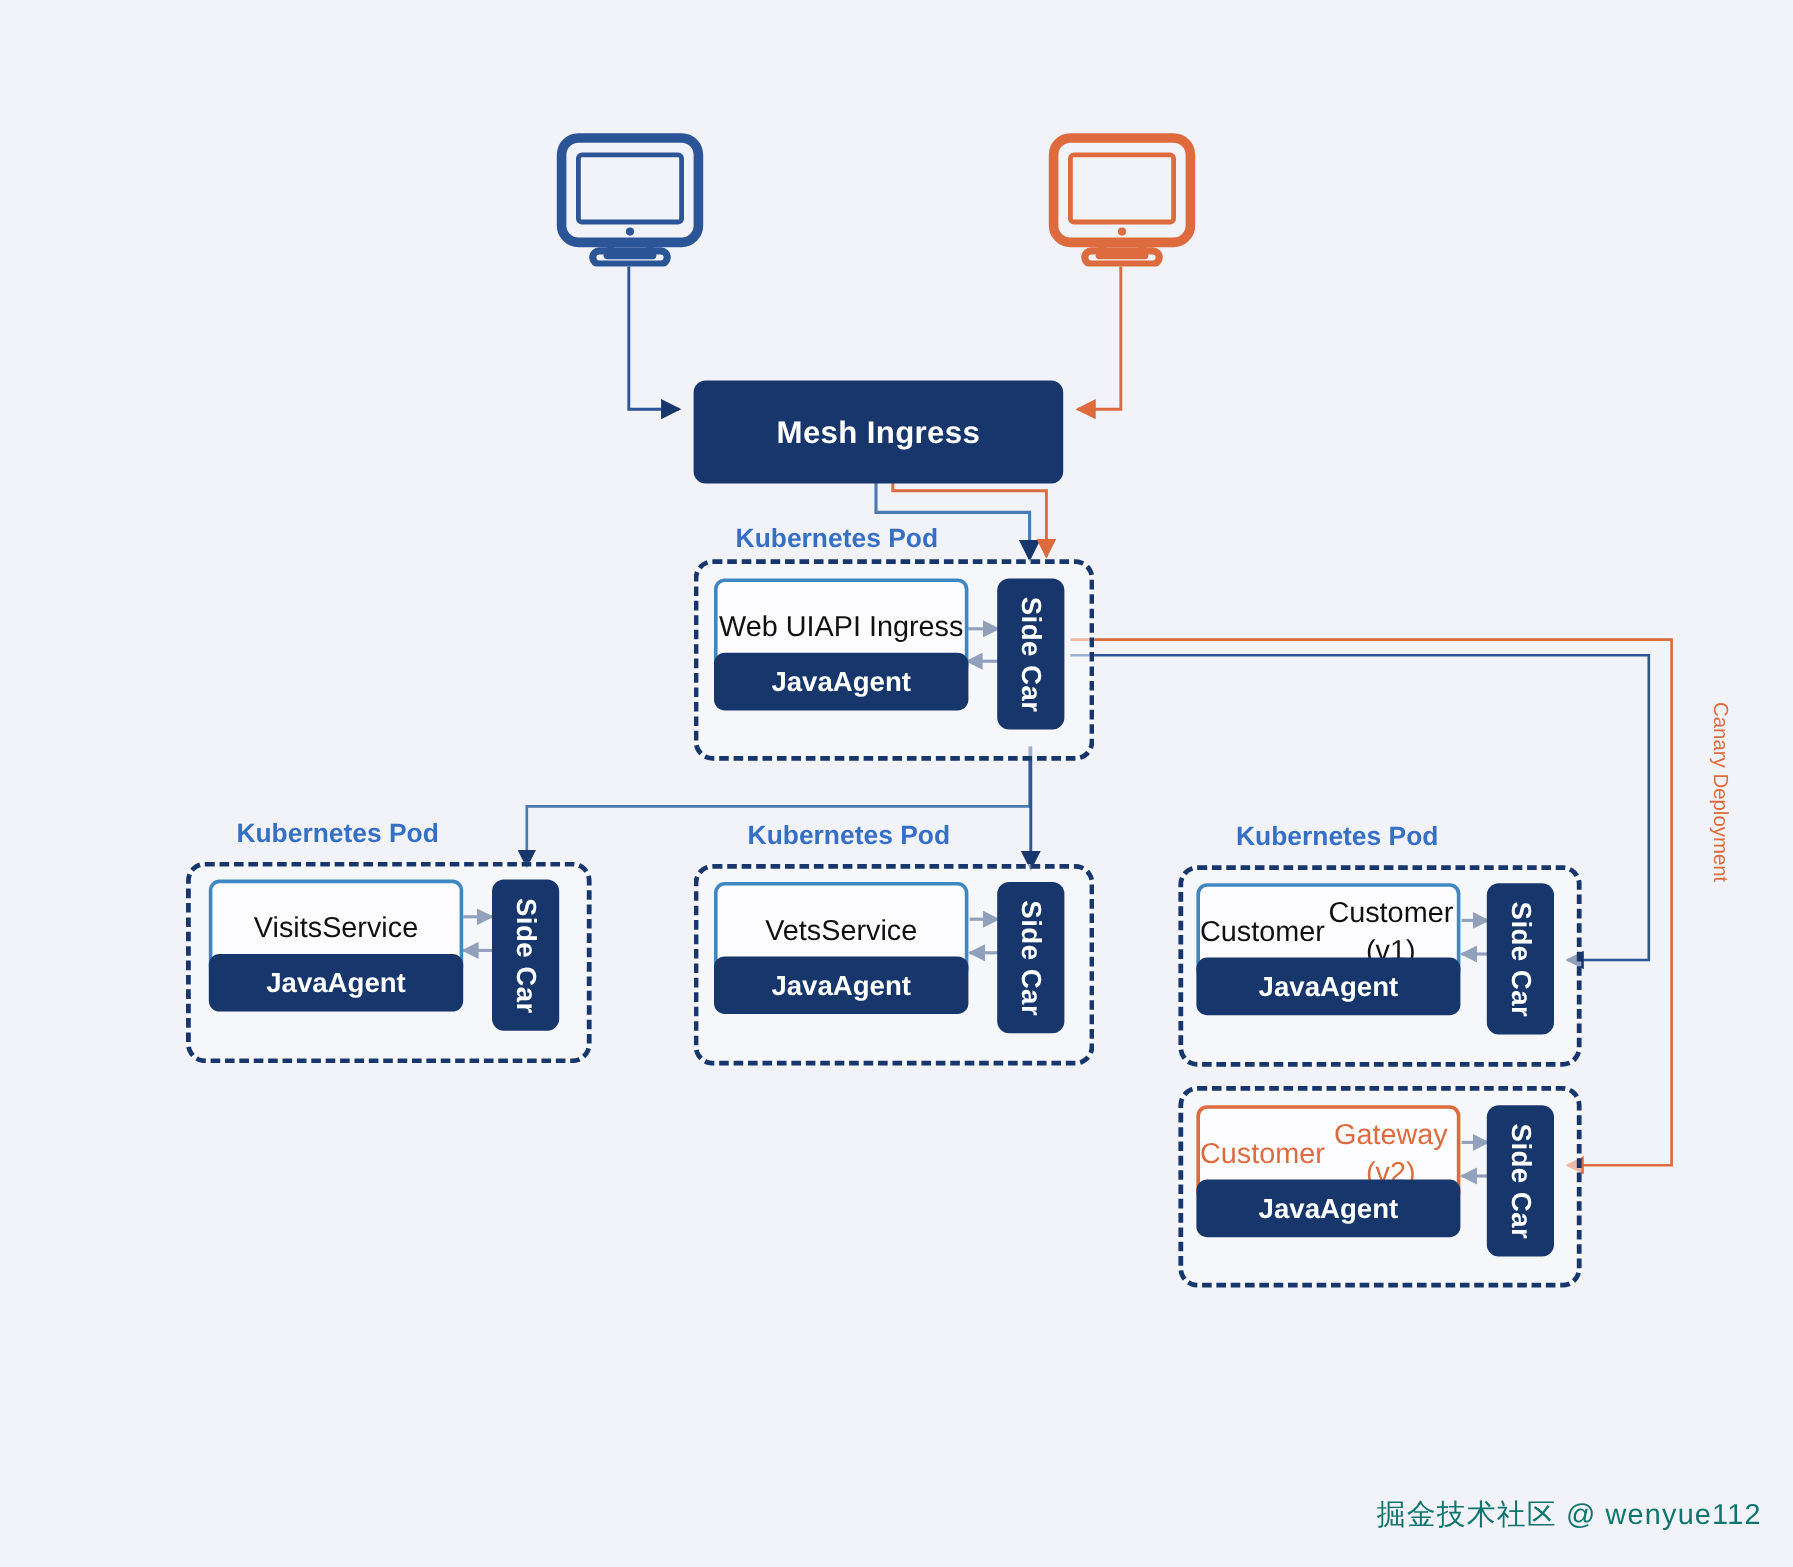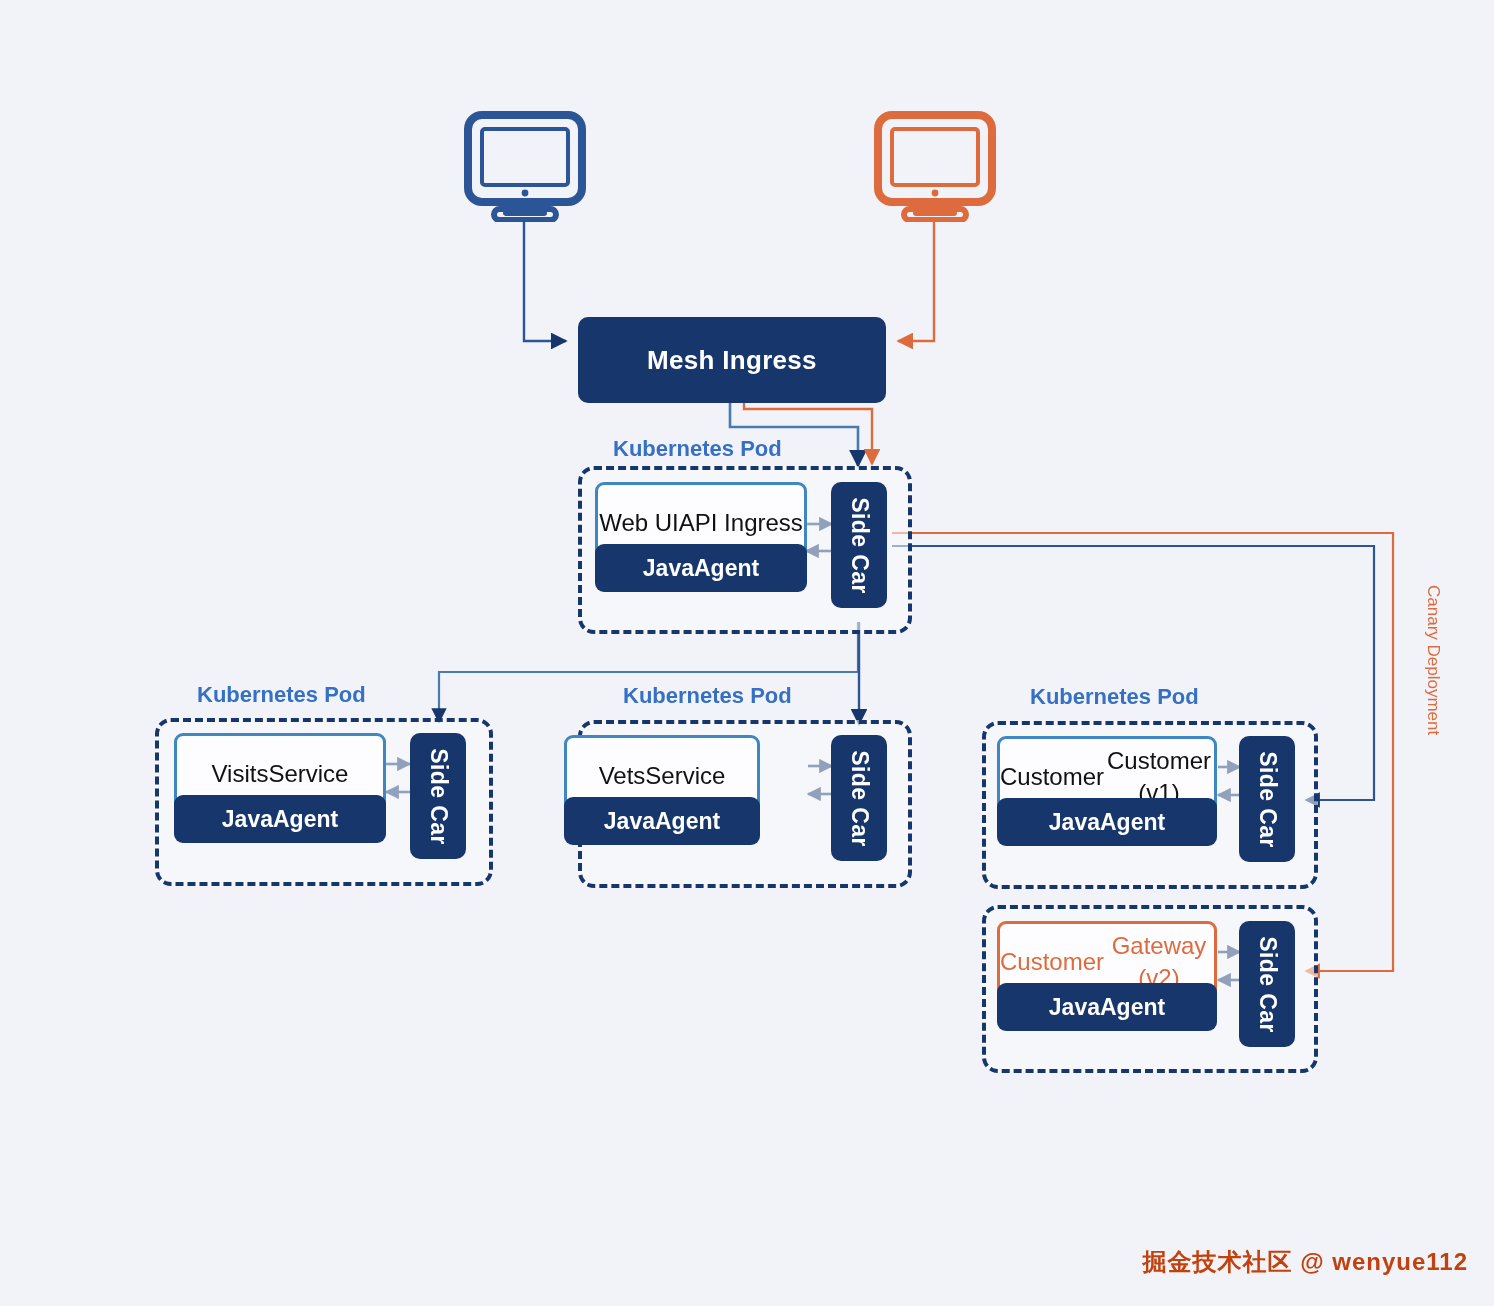--- a/index.html
+++ b/index.html
@@ -133,26 +133,25 @@
     transform-origin: left top;
     transform: rotate(90deg);
     z-index: 5;
   }
 
   
   .watermark {
     position: absolute;
     right: 26px;
     bottom: 28px;
-    color: #c2410c;
+    color: #0f766e;
     font-size: 24px;
     letter-spacing: 1px;
     white-space: nowrap;
     z-index: 8;
-    font-weight: bold;
   }
 
   
   .monitor {
     position: absolute;
     z-index: 5;
   }
 </style>
 </head>
 <body>
@@ -278,21 +277,21 @@
     <div class="agent">
       <span>JavaAgent</span>
     </div>
   </div>
   <div class="sidecar" style="left:410px; top:733px; width:56px; height:126px;">
     <span class="sc-text">Side Car</span>
   </div>
 
   <div class="pod-label" style="left:623px; top:683px;">Kubernetes Pod</div>
   <div class="pod" style="left:578px; top:720px; width:326px; height:160px;"></div>
-  <div class="svc" style="left:564px; top:735px; width:196px; height:126px;">
+  <div class="svc" style="left:595px; top:735px; width:212px; height:126px;">
     <div class="svc-body">
       <span>Vets</span>
       <span>Service</span>
     </div>
     <div class="agent">
       <span>JavaAgent</span>
     </div>
   </div>
   <div class="sidecar" style="left:831px; top:735px; width:56px; height:126px;">
     <span class="sc-text">Side Car</span>

